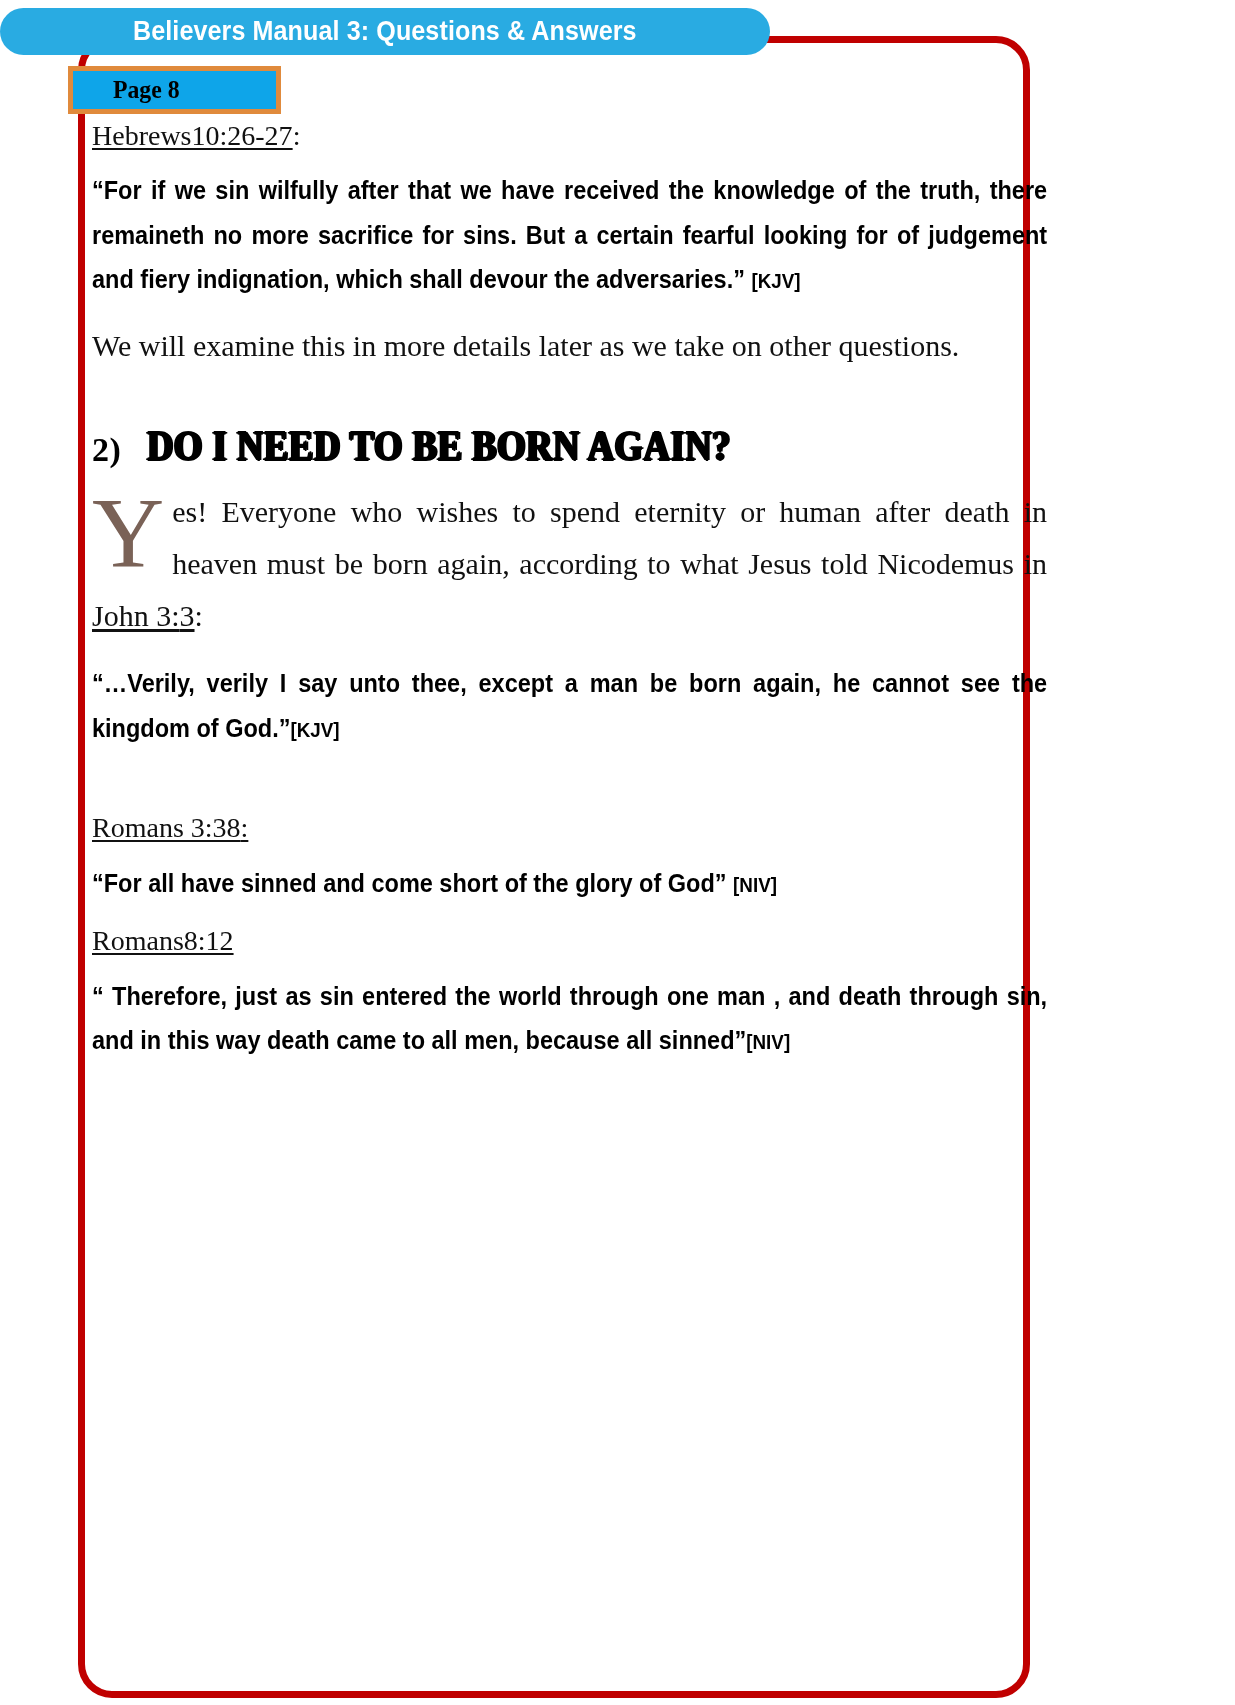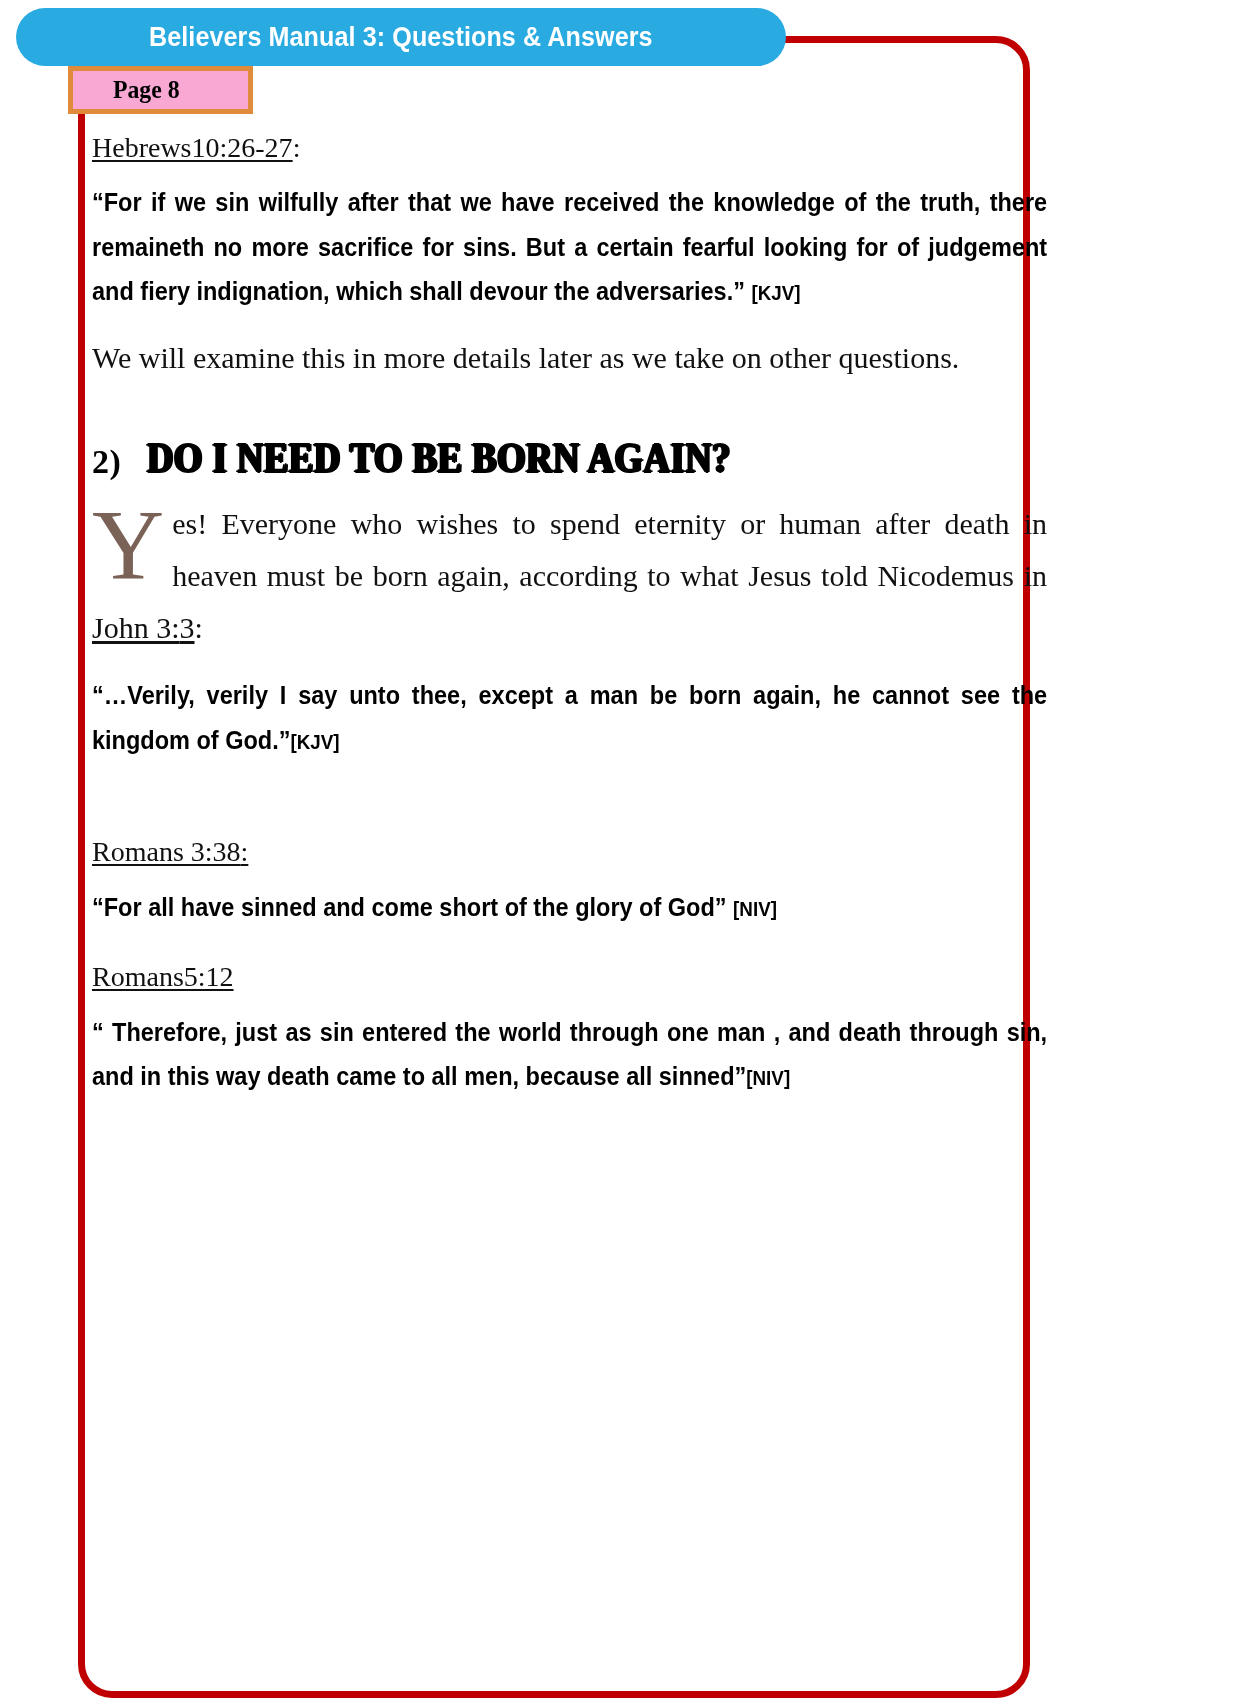--- a/index.html
+++ b/index.html
@@ -4,41 +4,41 @@
 <style>
   html,body{margin:0;padding:0;background:#ffffff;}
   body{width:1235px;height:1705px;position:relative;overflow:hidden;
        font-family:"Liberation Serif",serif;-webkit-font-smoothing:antialiased;}
 
   
   #frame{position:absolute;left:78px;top:36px;width:952px;height:1662px;
          border:7px solid var(--red,#C00000);border-radius:34px;box-sizing:border-box;}
 
   
-  #title-pill{position:absolute;left:0px;top:8px;width:770px;height:58px;
+  #title-pill{position:absolute;left:0px;top:8px;width:770px;height:47px;
         background:#29ABE2;border-radius:29px;display:flex;align-items:center;
-        justify-content:center;z-index:5;margin-left:16px;}
+        justify-content:center;z-index:5;}
   #title-pill span{color:#ffffff;font-family:"Liberation Sans",sans-serif;
         font-weight:bold;font-size:27px;letter-spacing:0.1px;
         transform:scaleX(0.93);transform-origin:center;white-space:nowrap;}
 
   
-  #page-box{position:absolute;left:68px;top:66px;width:185px;height:48px;
-        background:#f9a8d4;border:5px solid #E08A3C;z-index:6;
+  #page-box{position:absolute;left:68px;top:66px;width:213px;height:48px;
+        background:#0ea5e9;border:5px solid #E08A3C;z-index:6;
         display:flex;align-items:center;box-sizing:border-box;}
   #page-box span{color:#000;font-family:"Liberation Serif",serif;font-weight:bold;
         font-size:25px;padding-left:42px;transform:scaleX(0.95);transform-origin:left;}
 
   
   #content{position:absolute;left:92px;top:118px;width:955px;z-index:2;}
 
   
   .serif{font-family:"Liberation Serif",serif;font-size:30px;color:#111;
          text-align:justify;line-height:1.72;margin:0 8px 10px 0;}
-  .serif.ref{font-size:28px;text-align:left;line-height:1.3;margin:12px 0 4px 0;}
+  .serif.ref{font-size:28px;text-align:left;line-height:1.3;margin:0 0 4px 0;}
   .u{text-decoration:underline;text-underline-offset:3px;}
 
   
   .scrip{font-family:"Liberation Sans",sans-serif;font-weight:bold;font-size:25px;
          color:#000;text-align:justify;line-height:1.78;margin:0 0 8px 0;
          transform:scaleX(0.94);transform-origin:left top;width:106.4%;}
   .scrip .src{font-weight:bold;font-size:20px;}
 
   
   .heading{font-family:"Liberation Serif",serif;font-weight:bold;
@@ -103,19 +103,19 @@
   <div class="sp-md"></div>
 
   <p class="serif ref"><span class="u">Romans 3:38</span><span class="u">:</span></p>
 
   <div class="sp-sm"></div>
 
   <p class="scrip"><span>“For all have sinned and come short of the glory of God”</span> <span class="src">[NIV]</span></p>
 
   <div class="sp-sm"></div>
 
-  <p class="serif ref"><span class="u">Romans5:12</span></p>
+  <p class="serif ref"><span class="u">Romans8:12</span></p>
 
   <div class="sp-sm"></div>
 
   <p class="scrip"><span>“ Therefore, just as sin entered the world through one man , and death through sin, and in this way death came to all men, because all sinned”</span><span class="src">[NIV]</span></p>
 
 </div>
 
 </body></html>

